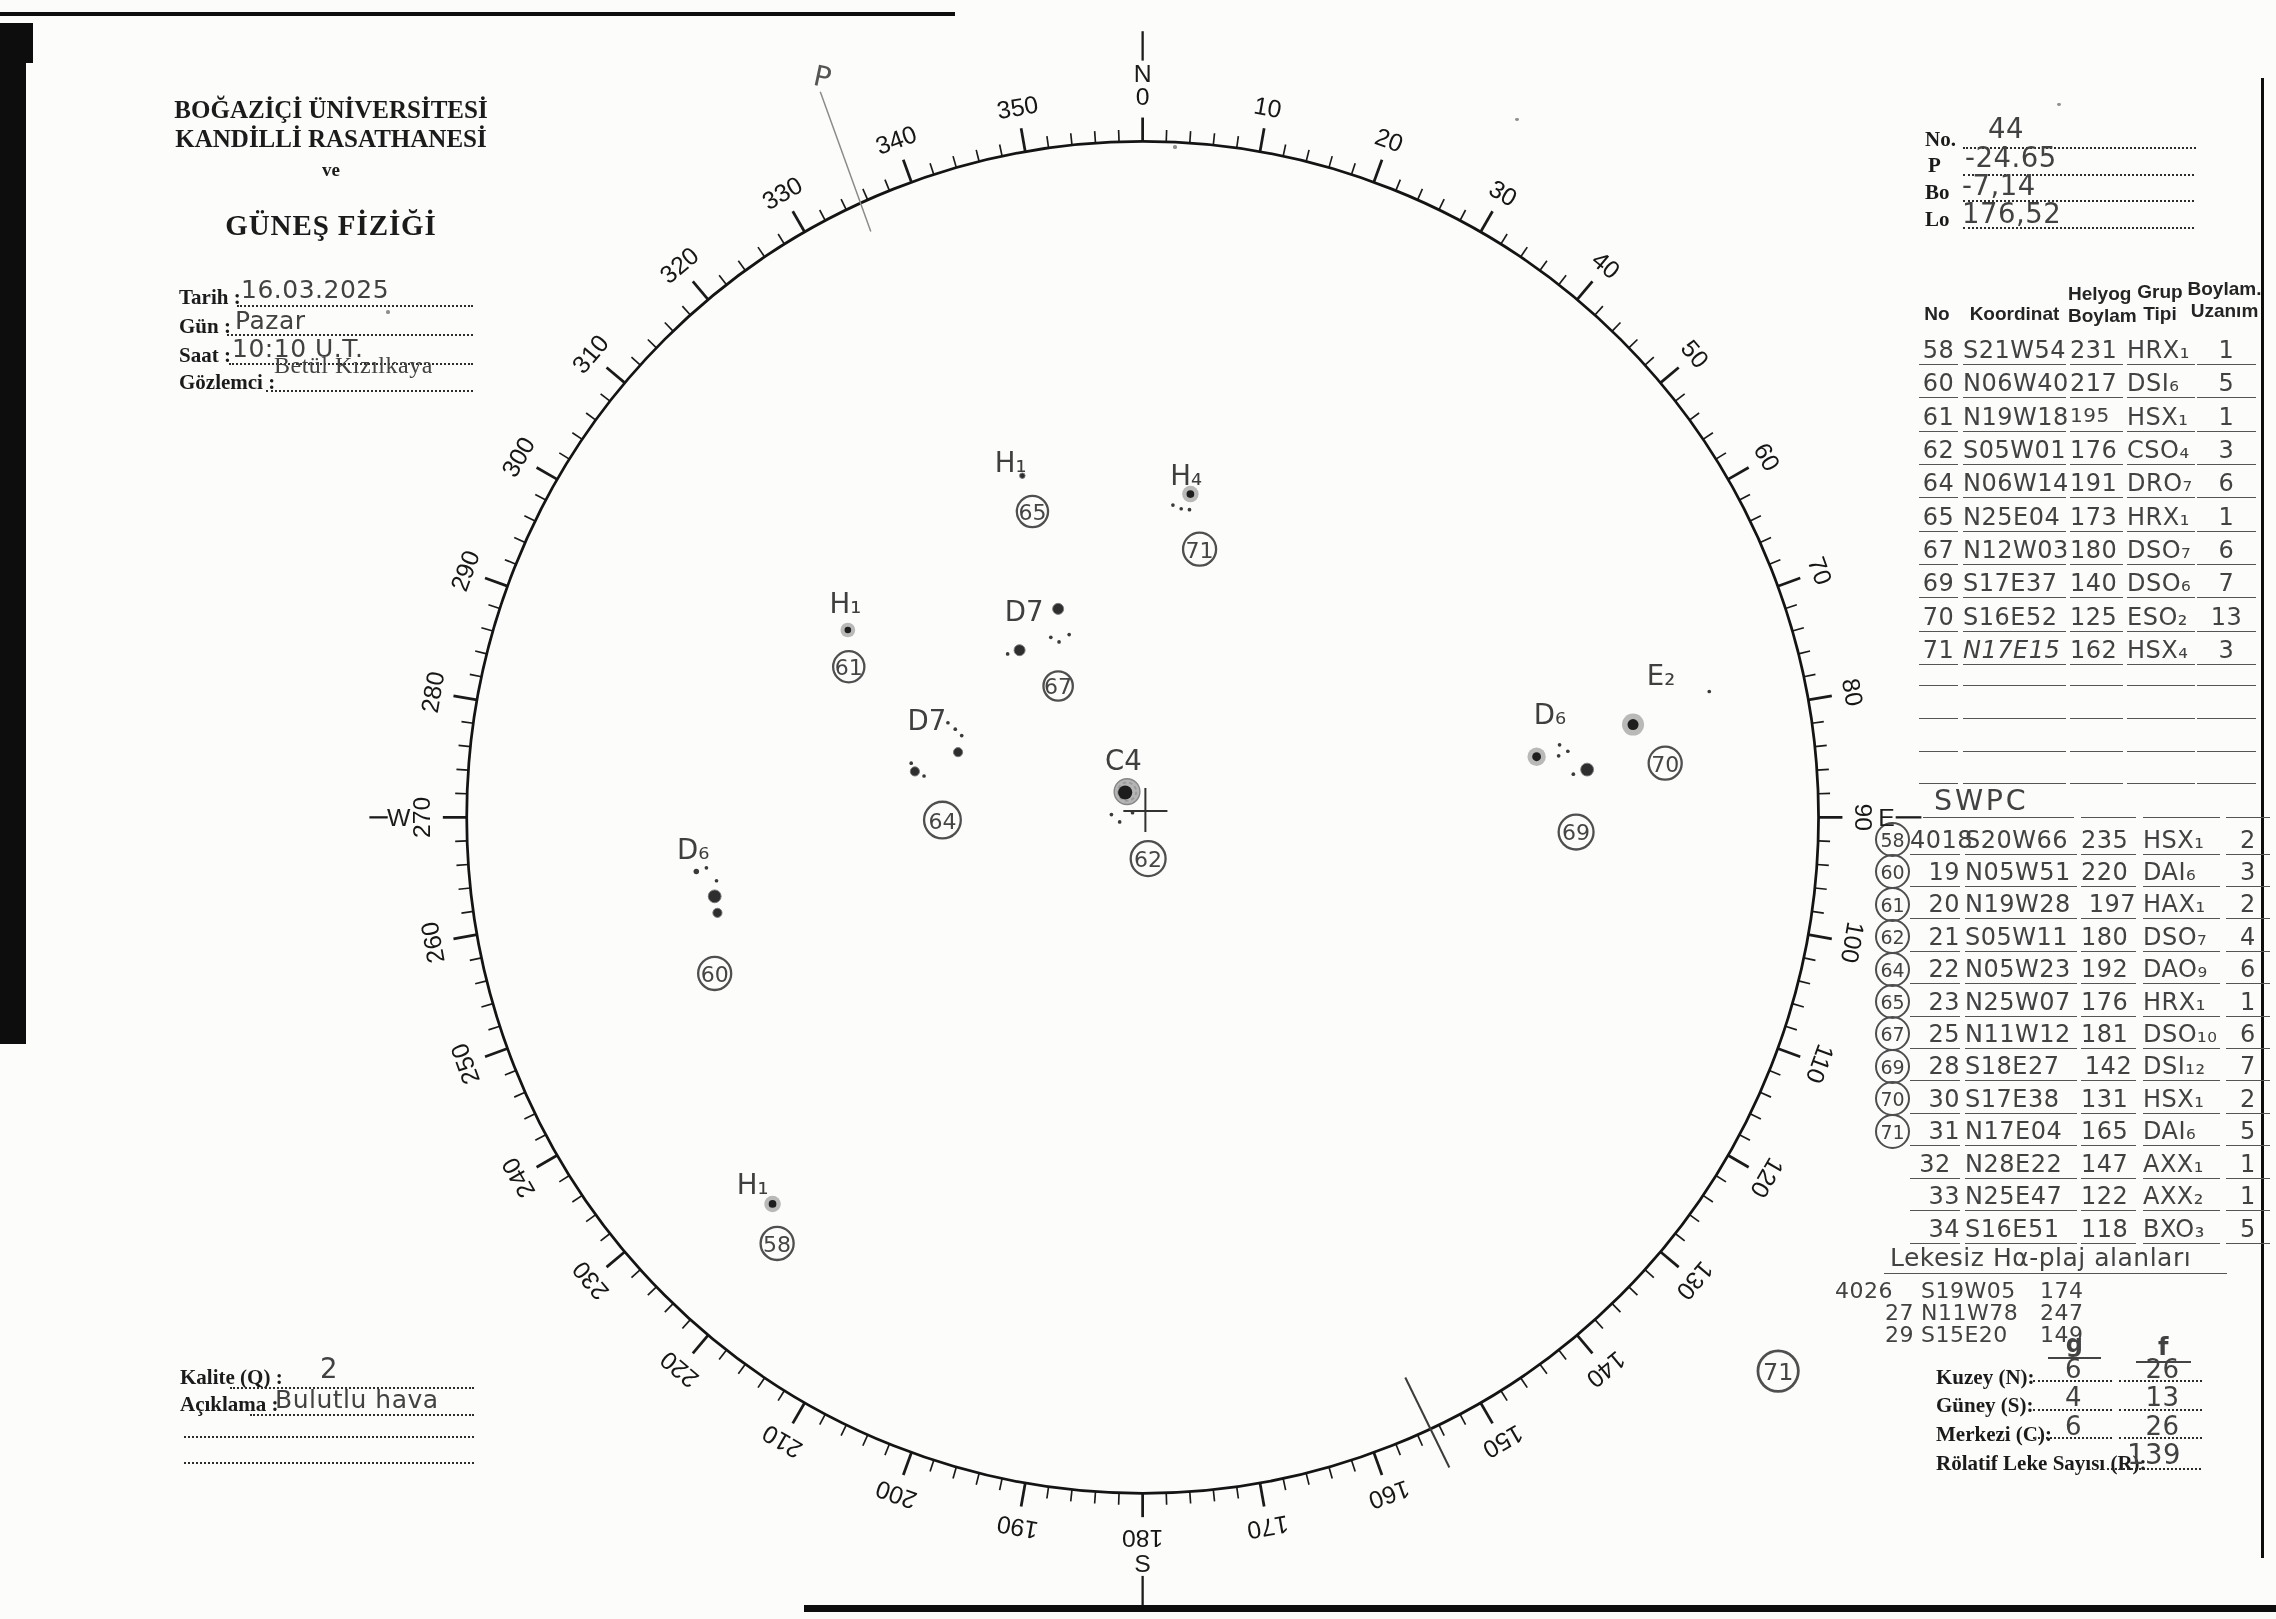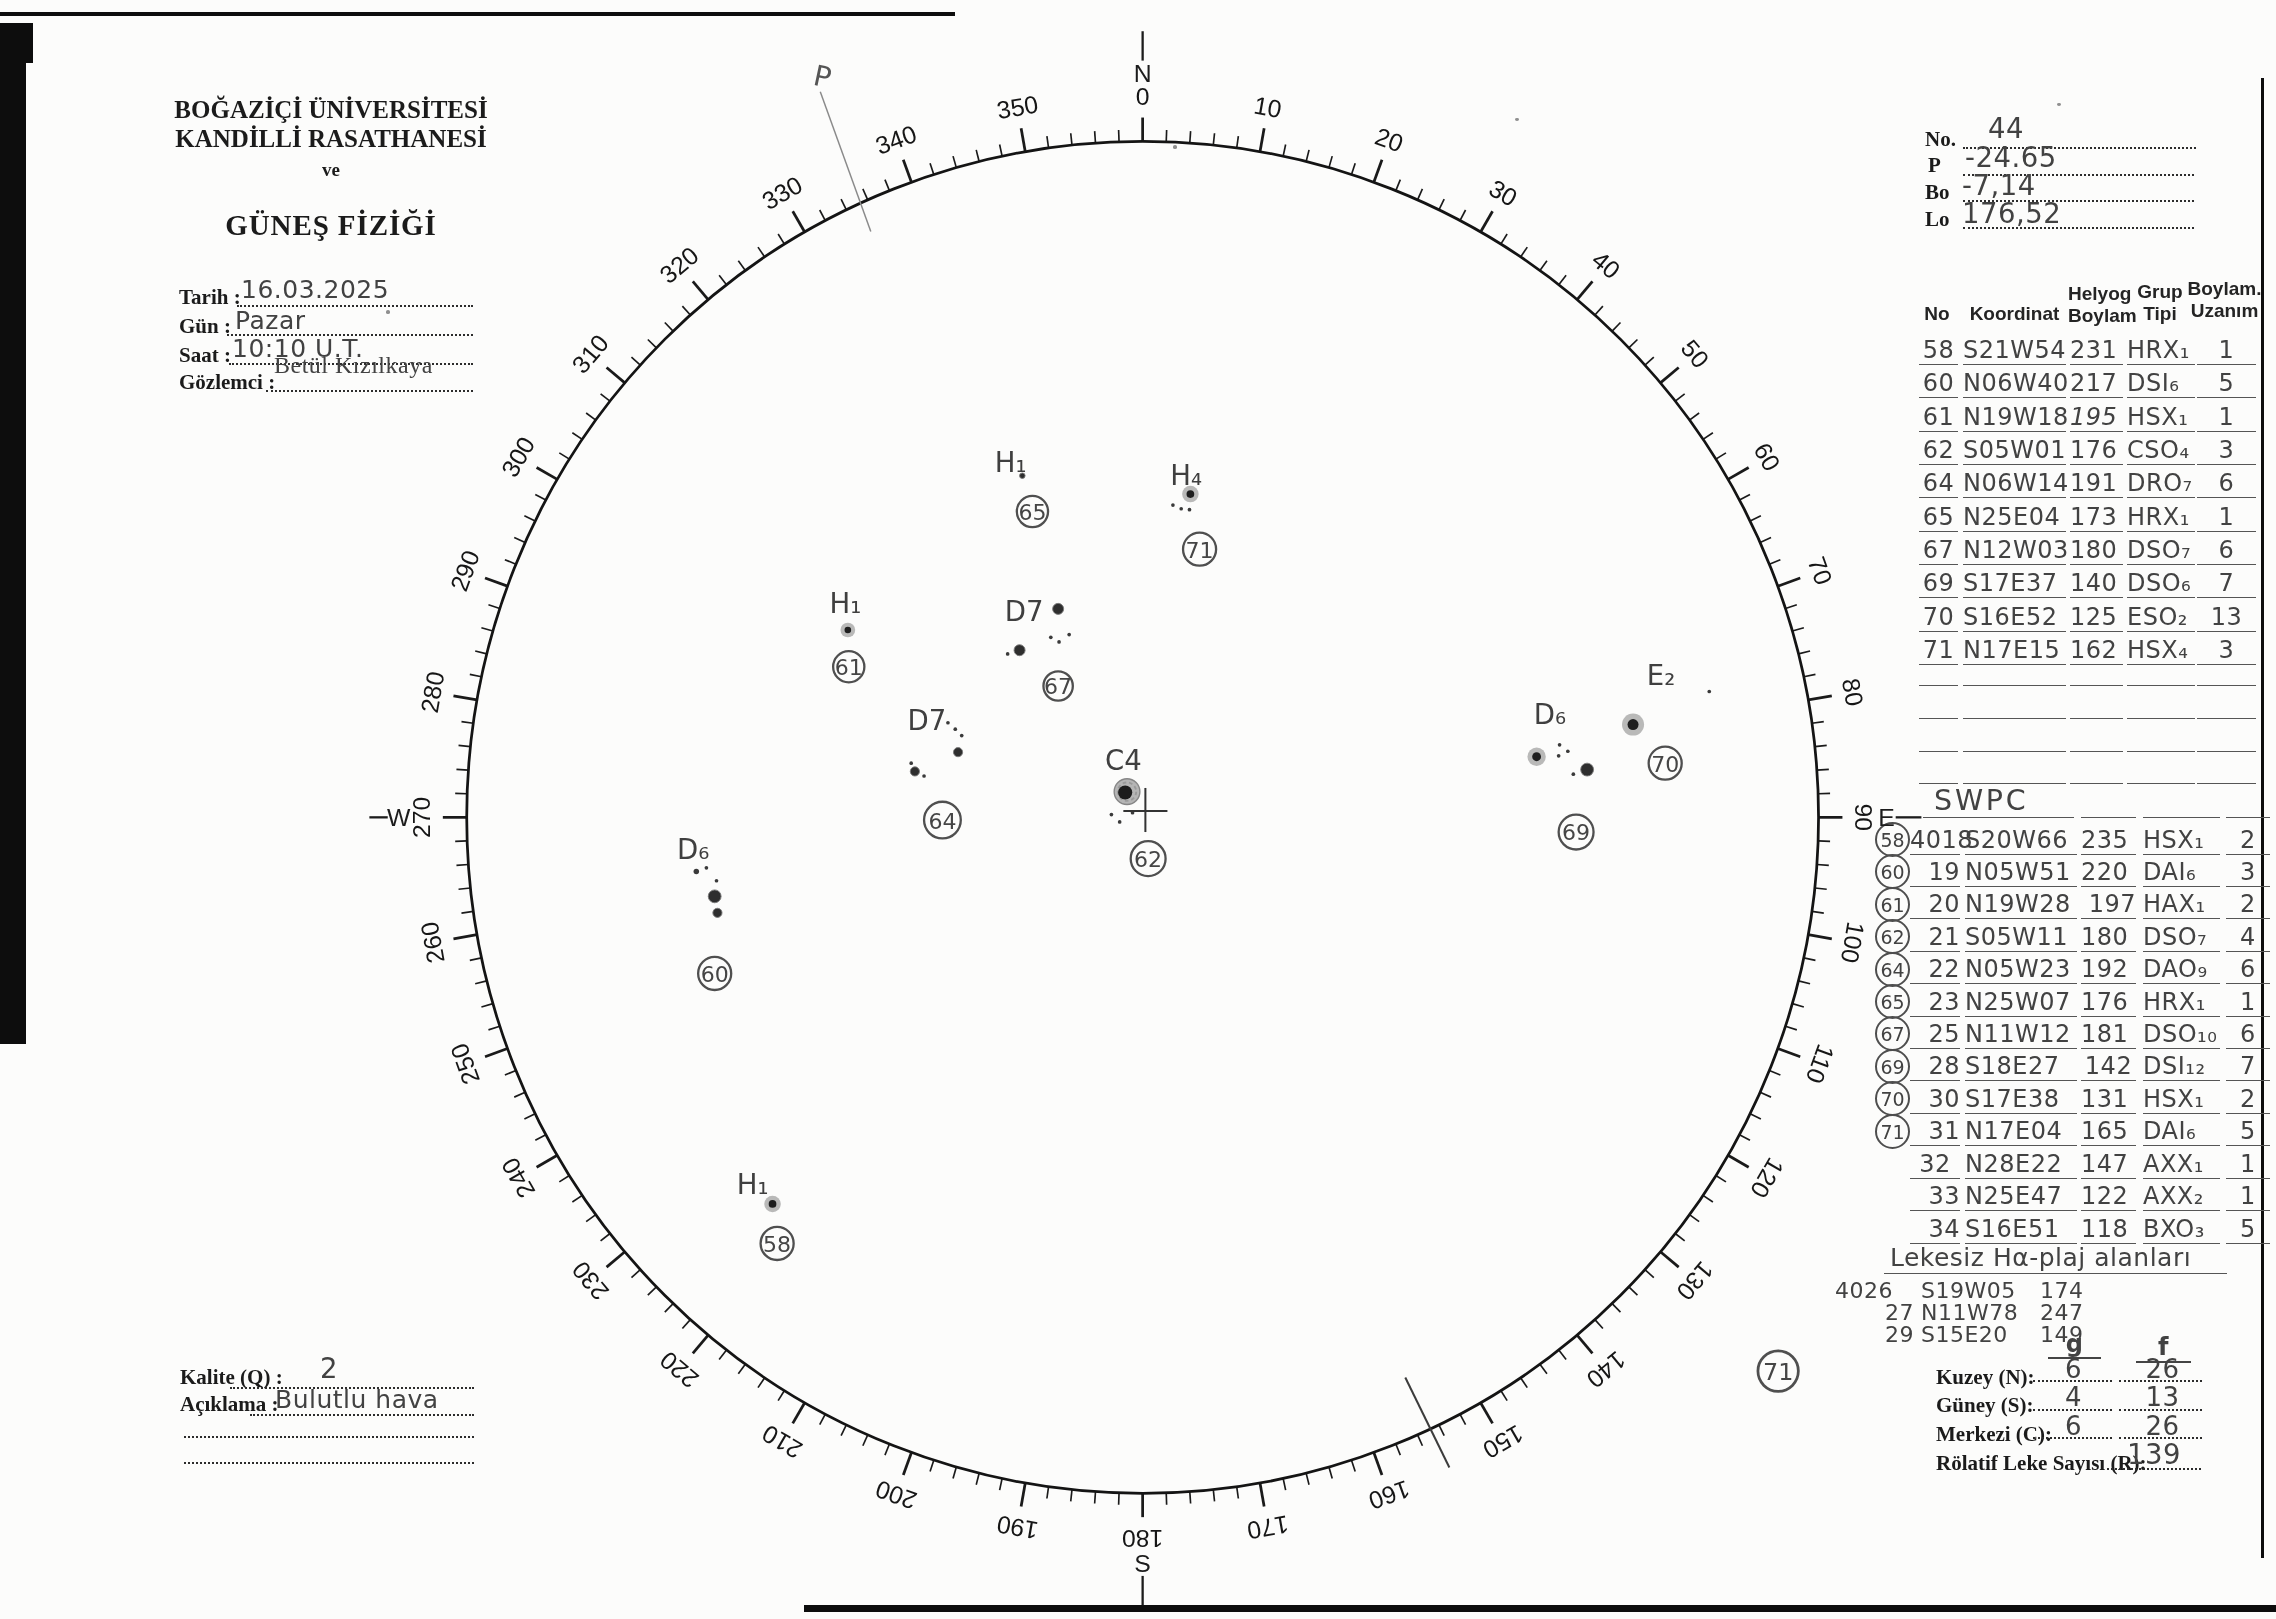--- a/index.html
+++ b/index.html
@@ -90,21 +90,21 @@
       <div class="hand abs ul" style="left: 2070px; top: 336px; width: 53px; height: 27.5px; font-size: 24px; text-align: left;">231</div>
       <div class="hand abs ul" style="left: 2127px; top: 336px; width: 68px; height: 27.5px; font-size: 24px; text-align: left;">HRX₁</div>
       <div class="hand abs ul" style="left: 2197px; top: 336px; width: 59px; height: 27.5px; font-size: 24px; text-align: center;">1</div>
       <div class="hand abs ul" style="left: 1919px; top: 369px; width: 39px; height: 27.5px; font-size: 24px; text-align: center;">60</div>
       <div class="hand abs ul" style="left: 1963px; top: 369px; width: 103px; height: 27.5px; font-size: 24px; text-align: left;">N06W40</div>
       <div class="hand abs ul" style="left: 2070px; top: 369px; width: 53px; height: 27.5px; font-size: 24px; text-align: left;">217</div>
       <div class="hand abs ul" style="left: 2127px; top: 369px; width: 68px; height: 27.5px; font-size: 24px; text-align: left;">DSI₆</div>
       <div class="hand abs ul" style="left: 2197px; top: 369px; width: 59px; height: 27.5px; font-size: 24px; text-align: center;">5</div>
       <div class="hand abs ul" style="left: 1919px; top: 403px; width: 39px; height: 27.5px; font-size: 24px; text-align: center;">61</div>
       <div class="hand abs ul" style="left: 1963px; top: 403px; width: 103px; height: 27.5px; font-size: 24px; text-align: left;">N19W18</div>
-      <div class="hand abs ul" style="left: 2070px; top: 403px; width: 53px; height: 27.5px; font-size: 24px; text-align: left; font-style: italic;">195</div>
+      <div class="hand abs ul" style="left: 2070px; top: 403px; width: 53px; height: 27.5px; font-size: 20px; text-align: left;">195</div>
       <div class="hand abs ul" style="left: 2127px; top: 403px; width: 68px; height: 27.5px; font-size: 24px; text-align: left;">HSX₁</div>
       <div class="hand abs ul" style="left: 2197px; top: 403px; width: 59px; height: 27.5px; font-size: 24px; text-align: center;">1</div>
       <div class="hand abs ul" style="left: 1919px; top: 436px; width: 39px; height: 27.5px; font-size: 24px; text-align: center;">62</div>
       <div class="hand abs ul" style="left: 1963px; top: 436px; width: 103px; height: 27.5px; font-size: 24px; text-align: left;">S05W01</div>
       <div class="hand abs ul" style="left: 2070px; top: 436px; width: 53px; height: 27.5px; font-size: 24px; text-align: left;">176</div>
       <div class="hand abs ul" style="left: 2127px; top: 436px; width: 68px; height: 27.5px; font-size: 24px; text-align: left;">CSO₄</div>
       <div class="hand abs ul" style="left: 2197px; top: 436px; width: 59px; height: 27.5px; font-size: 24px; text-align: center;">3</div>
       <div class="hand abs ul" style="left: 1919px; top: 469px; width: 39px; height: 27.5px; font-size: 24px; text-align: center;">64</div>
       <div class="hand abs ul" style="left: 1963px; top: 469px; width: 103px; height: 27.5px; font-size: 24px; text-align: left;">N06W14</div>
       <div class="hand abs ul" style="left: 2070px; top: 469px; width: 53px; height: 27.5px; font-size: 24px; text-align: left;">191</div>
@@ -124,21 +124,21 @@
       <div class="hand abs ul" style="left: 1963px; top: 569px; width: 103px; height: 27.5px; font-size: 24px; text-align: left;">S17E37</div>
       <div class="hand abs ul" style="left: 2070px; top: 569px; width: 53px; height: 27.5px; font-size: 24px; text-align: left;">140</div>
       <div class="hand abs ul" style="left: 2127px; top: 569px; width: 68px; height: 27.5px; font-size: 24px; text-align: left;">DSO₆</div>
       <div class="hand abs ul" style="left: 2197px; top: 569px; width: 59px; height: 27.5px; font-size: 24px; text-align: center;">7</div>
       <div class="hand abs ul" style="left: 1919px; top: 603px; width: 39px; height: 27.5px; font-size: 24px; text-align: center;">70</div>
       <div class="hand abs ul" style="left: 1963px; top: 603px; width: 103px; height: 27.5px; font-size: 24px; text-align: left;">S16E52</div>
       <div class="hand abs ul" style="left: 2070px; top: 603px; width: 53px; height: 27.5px; font-size: 24px; text-align: left;">125</div>
       <div class="hand abs ul" style="left: 2127px; top: 603px; width: 68px; height: 27.5px; font-size: 24px; text-align: left;">ESO₂</div>
       <div class="hand abs ul" style="left: 2197px; top: 603px; width: 59px; height: 27.5px; font-size: 24px; text-align: center;">13</div>
       <div class="hand abs ul" style="left: 1919px; top: 636px; width: 39px; height: 27.5px; font-size: 24px; text-align: center;">71</div>
-      <div class="hand abs ul" style="left: 1963px; top: 636px; width: 103px; height: 27.5px; font-size: 24px; text-align: left;">N17E15</div>
+      <div class="hand abs ul" style="left: 1963px; top: 636px; width: 103px; height: 27.5px; font-size: 24px; text-align: left; font-style: italic;">N17E15</div>
       <div class="hand abs ul" style="left: 2070px; top: 636px; width: 53px; height: 27.5px; font-size: 24px; text-align: left;">162</div>
       <div class="hand abs ul" style="left: 2127px; top: 636px; width: 68px; height: 27.5px; font-size: 24px; text-align: left;">HSX₄</div>
       <div class="hand abs ul" style="left: 2197px; top: 636px; width: 59px; height: 27.5px; font-size: 24px; text-align: center;">3</div>
       <div class="abs ul" style="left: 1919px; top: 661px; width: 39px; height: 24px;"></div>
       <div class="abs ul" style="left: 1963px; top: 661px; width: 103px; height: 24px;"></div>
       <div class="abs ul" style="left: 2070px; top: 661px; width: 53px; height: 24px;"></div>
       <div class="abs ul" style="left: 2127px; top: 661px; width: 68px; height: 24px;"></div>
       <div class="abs ul" style="left: 2197px; top: 661px; width: 59px; height: 24px;"></div>
       <div class="abs ul" style="left: 1919px; top: 694px; width: 39px; height: 24px;"></div>
       <div class="abs ul" style="left: 1963px; top: 694px; width: 103px; height: 24px;"></div>

